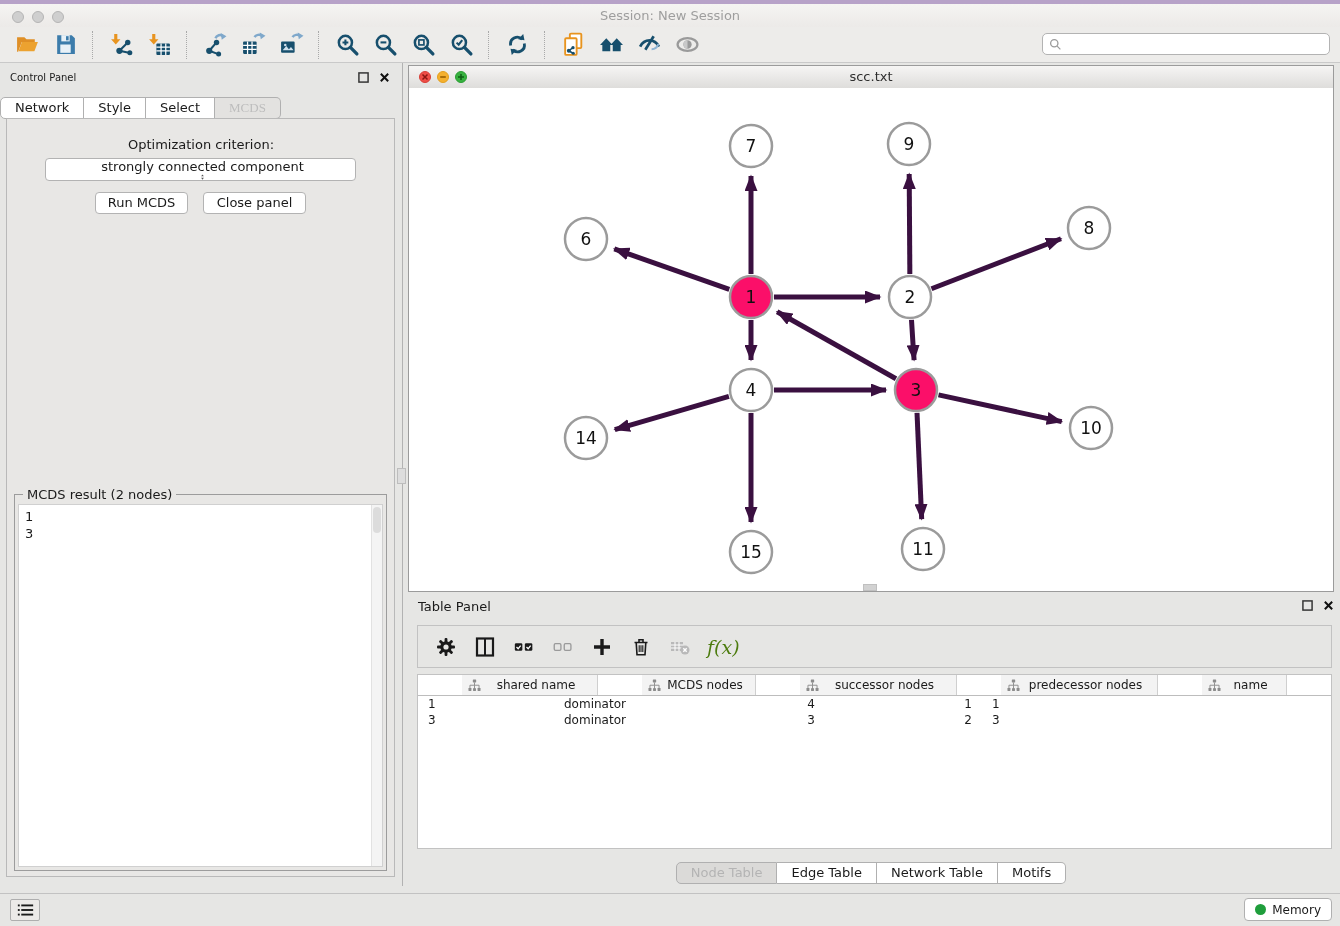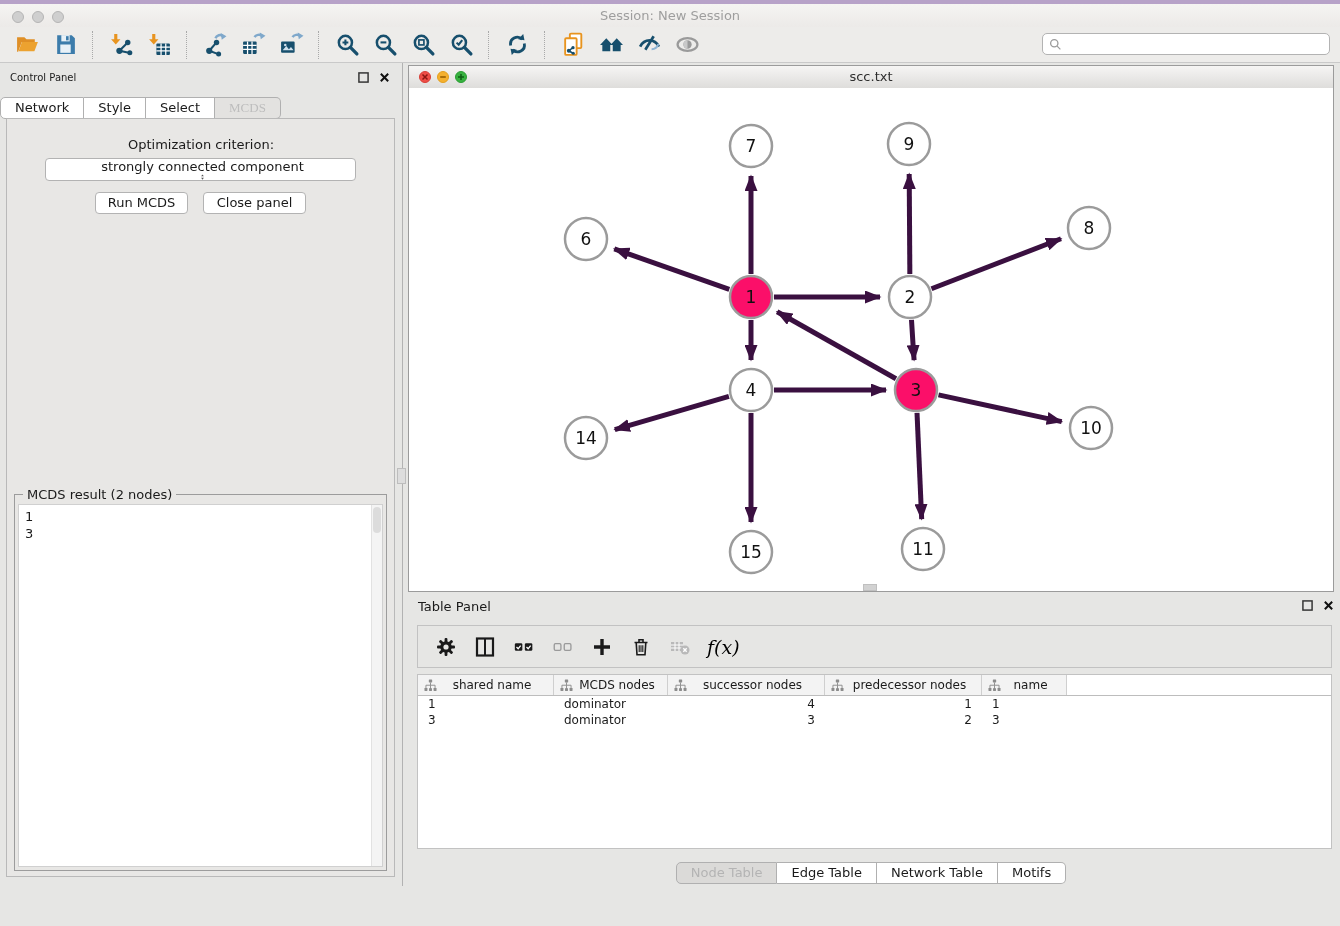--- a/index.html
+++ b/index.html
@@ -53,24 +53,24 @@
   .net-canvas{position:absolute;left:0;top:22px;right:0;bottom:0;background:#fff;}
   .net-canvas svg{position:absolute;left:0;top:0;}
   .net-grip{position:absolute;left:454px;bottom:0px;width:14px;height:7px;background:#d2d2d2;border:1px solid #c0c0c0;box-sizing:border-box;}
 
   
   .table-panel{position:absolute;left:408px;top:596px;width:926px;height:290px;}
   .tp-title{position:absolute;left:10px;top:3px;font-size:13px;}
   .tp-toolbar{position:absolute;left:9px;top:29px;width:915px;height:43px;border:1px solid #c2c2c2;box-sizing:border-box;display:flex;align-items:center;padding-left:16px;gap:15px;}
   .tpi{width:24px;height:24px;display:flex;align-items:center;justify-content:center;}
   .tpi svg{width:20px;height:20px;}
-  .fx{font-family:"DejaVu Serif","Liberation Serif",serif;font-style:italic;color:#000000;font-size:19px;}
+  .fx{font-family:"DejaVu Serif","Liberation Serif",serif;font-style:italic;color:#4d7c0f;font-size:19px;}
   .tp-table{position:absolute;left:9px;top:78px;width:915px;height:175px;background:#fff;border:1px solid #c2c2c2;box-sizing:border-box;overflow:hidden;}
   .tp-header{display:flex;height:20px;border-bottom:1px solid #bdbdbd;}
-  .th-cell{background:#f3f3f3;border-right:1px solid #cfcfcf;display:flex;align-items:center;font-size:12px;box-sizing:border-box;padding-left:6px;}
+  .th-cell{background:#f3f3f3;border-right:1px solid #cfcfcf;display:flex;align-items:center;font-size:12px;box-sizing:border-box;padding-left:6px;margin-left:44px;}
   .th-cell .lbl{flex:1;text-align:center;padding-right:6px;}
   .th-cell svg{width:13px;height:13px;flex:0 0 13px;}
   .tp-row{display:flex;height:16px;font-size:12px;align-items:center;}
   .td-cell{box-sizing:border-box;overflow:hidden;white-space:nowrap;}
   .tp-tabs{position:absolute;left:0;top:266px;width:100%;display:flex;justify-content:center;}
   .tp-tab{height:20px;line-height:20px;padding:0 14px;background:#fff;border:1px solid #b0b0b0;border-left:none;font-size:13px;}
   .tp-tab:first-child{border-left:1px solid #b0b0b0;border-radius:5px 0 0 5px;}
   .tp-tab:last-child{border-radius:0 5px 5px 0;}
   .tp-tab.active{background:#dbdad8;color:#b4b4b4;}
 
@@ -527,14 +527,32 @@
         </div>
     </div>
     <div class="tp-tabs">
         <div class="tp-tab active">Node Table</div>
         <div class="tp-tab">Edge Table</div>
         <div class="tp-tab">Network Table</div>
         <div class="tp-tab">Motifs</div>
       </div>
   </div>
 
+  <div class="status-bar">
+    <div class="list-btn">
+      <svg viewBox="0 0 20 16" style="width:17px;height:14px">
+          <g fill="#1a1a1a">
+            <rect x="1" y="1.5" width="2.2" height="2.2"></rect>
+            <rect x="5" y="1.5" width="14" height="2.2"></rect>
+            <rect x="1" y="6.9" width="2.2" height="2.2"></rect>
+            <rect x="5" y="6.9" width="14" height="2.2"></rect>
+            <rect x="1" y="12.3" width="2.2" height="2.2"></rect>
+            <rect x="5" y="12.3" width="14" height="2.2"></rect>
+          </g>
+        </svg>
+    </div>
+    <div class="mem-btn">
+      <span class="mem-dot"></span>
+      <span>Memory</span>
+    </div>
+  </div>
 
 </div>
 
 </body></html>

